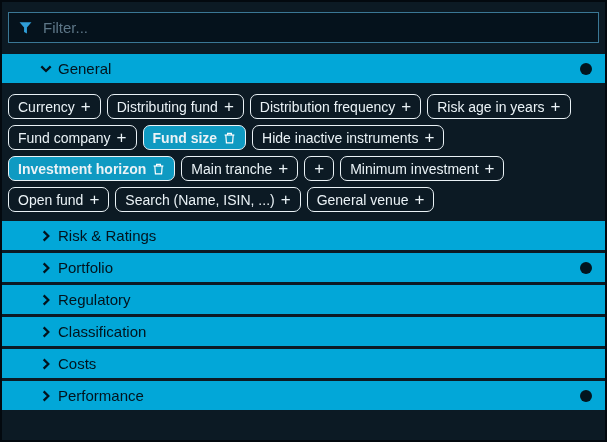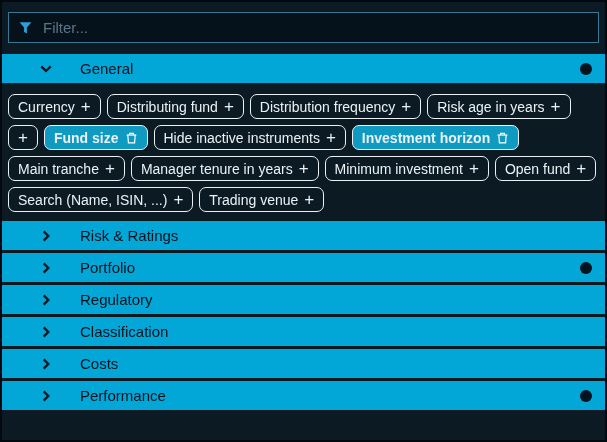--- a/index.html
+++ b/index.html
@@ -36,21 +36,21 @@
     padding:0 9px;
   }
   .funnel{width:15px;height:15px;fill:var(--funnel);flex:none}
   .filter-input{
     flex:1;min-width:0;background:transparent;border:none;outline:none;
     color:#8b5cf6;font-size:15px;font-family:inherit;
   }
   .filter-input::placeholder{color:var(--placeholder);opacity:1}
   .section-header{
     height:29px;background:var(--accent-header);
-    display:flex;align-items:center;gap:26px;
+    display:flex;align-items:center;gap:4px;
     padding:0 13px 0 36px;margin-bottom:3px;
     cursor:pointer;
   }
   .chev{width:16px;height:16px;stroke:var(--header-text);stroke-width:3.4;fill:none;flex:none}
   .section-label{font-size:15px;color:var(--header-text);white-space:nowrap}
   .dot{margin-left:auto;width:12px;height:12px;border-radius:50%;background:var(--dot);flex:none}
   .chips{
     display:flex;flex-wrap:wrap;align-content:flex-start;
     gap:6px;padding:8px 6px 9px;align-items:center;
   }
@@ -107,20 +107,21 @@
 
   </button>
 
   <button class="chip" type="button">
     <span class="chip-label">Risk age in years</span>
     <span class="plus plus-icon-el">+</span>
 
   </button>
 
   <button class="chip" type="button">
+    <span class="chip-label">Fund company</span>
     <span class="plus plus-icon-el">+</span>
 
   </button>
 
   <button class="chip active" type="button">
     <span class="chip-label">Fund size</span>
 
     <svg class="trash trash-icon-el" viewBox="0 0 24 24" aria-hidden="true">
       <path d="M3 6.5h18"></path>
       <path d="M8.5 6.5v-3h7v3"></path>
@@ -144,21 +145,20 @@
     </svg>
   </button>
 
   <button class="chip" type="button">
     <span class="chip-label">Main tranche</span>
     <span class="plus plus-icon-el">+</span>
 
   </button>
 
   <button class="chip" type="button">
-    <span class="chip-label">Manager tenure in years</span>
     <span class="plus plus-icon-el">+</span>
 
   </button>
 
   <button class="chip" type="button">
     <span class="chip-label">Minimum investment</span>
     <span class="plus plus-icon-el">+</span>
 
   </button>
 
@@ -168,21 +168,21 @@
 
   </button>
 
   <button class="chip" type="button">
     <span class="chip-label">Search (Name, ISIN, ...)</span>
     <span class="plus plus-icon-el">+</span>
 
   </button>
 
   <button class="chip" type="button">
-    <span class="chip-label">Trading venue</span>
+    <span class="chip-label">General venue</span>
     <span class="plus plus-icon-el">+</span>
 
   </button>
 </div>
   <div class="section-header">
 
     <svg class="chev chev-right" viewBox="0 0 24 24" aria-hidden="true">
       <path d="M8.5 5l7 7-7 7"></path>
     </svg>
     <span class="section-label">Risk &amp; Ratings</span>

